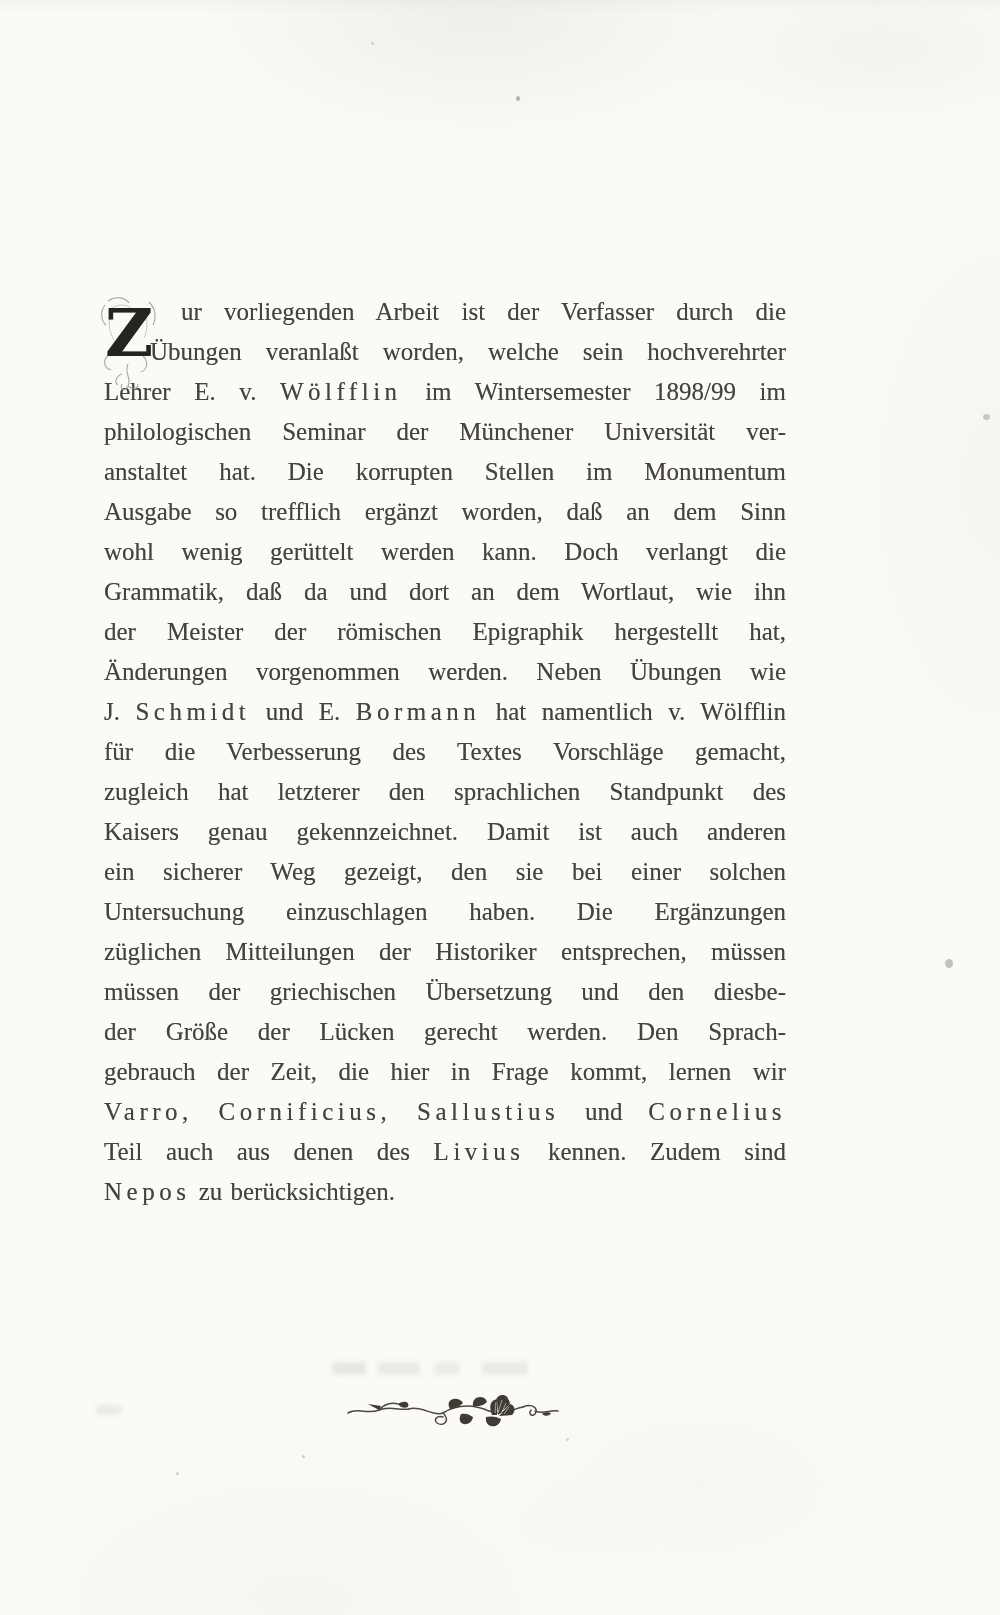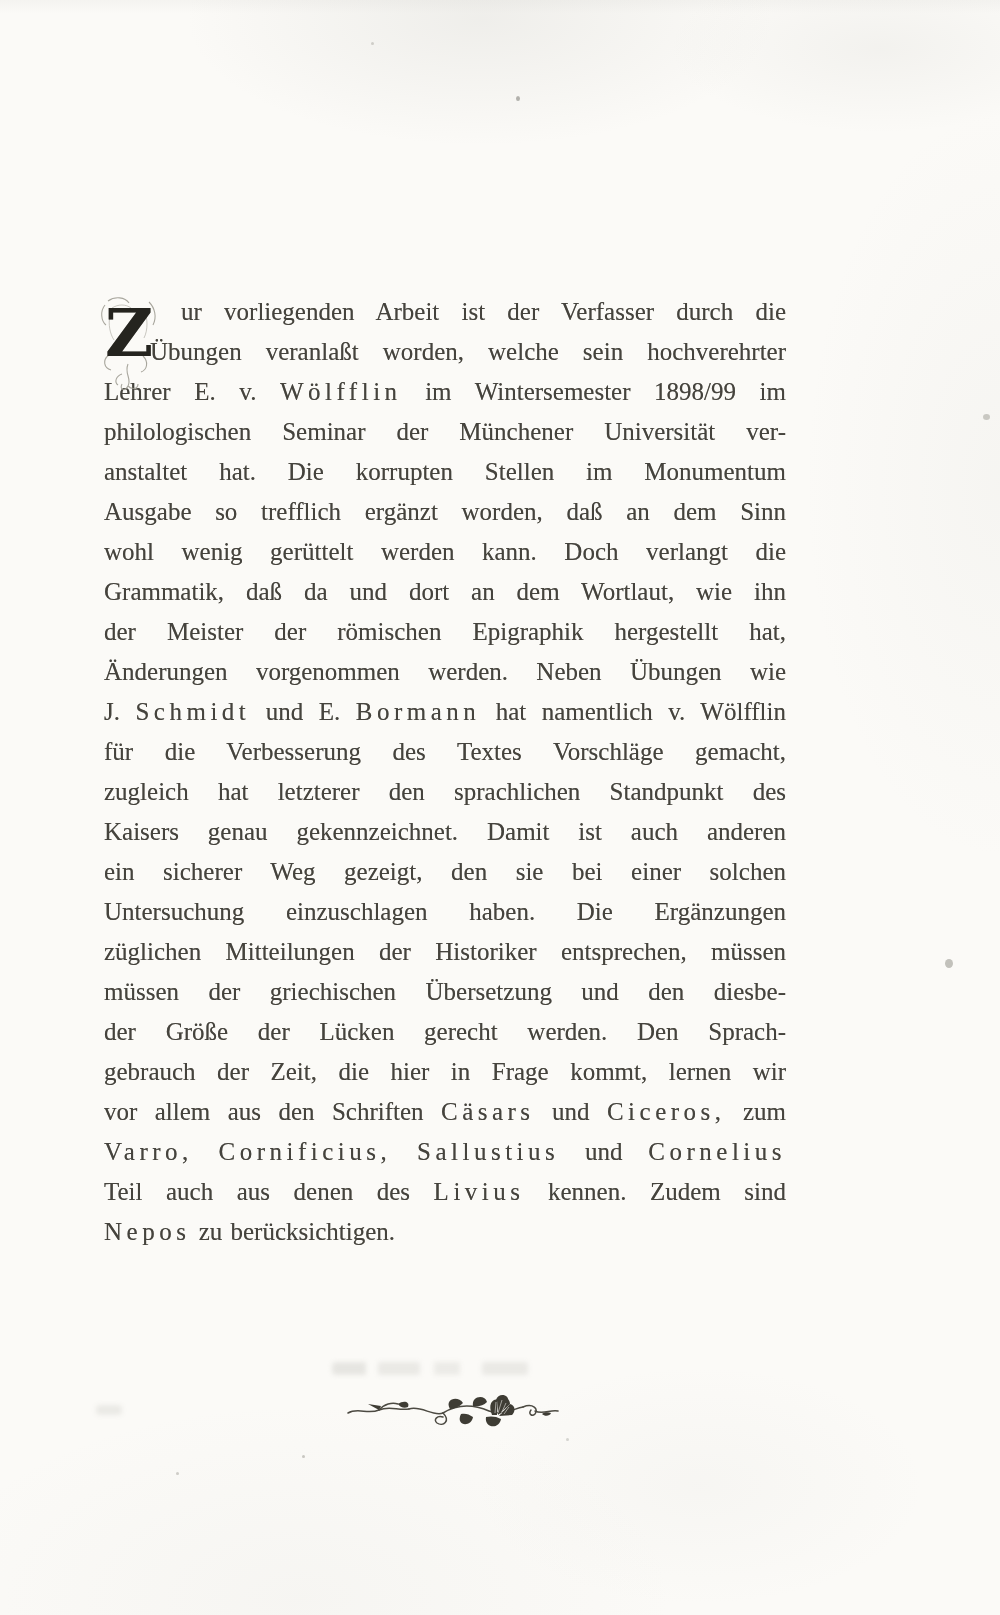--- a/index.html
+++ b/index.html
@@ -124,21 +124,20 @@
         <div class="line"><span>J. </span><span class="sp">Schmidt</span><span> und E. </span><span class="sp">Bormann</span><span> hat namentlich v. Wölfflin</span></div>
         <div class="line"><span>für die Verbesserung des Textes Vorschläge gemacht,</span></div>
         <div class="line"><span>zugleich hat letzterer den sprachlichen Standpunkt des</span></div>
         <div class="line"><span>Kaisers genau gekennzeichnet. Damit ist auch anderen</span></div>
         <div class="line"><span>ein sicherer Weg gezeigt, den sie bei einer solchen</span></div>
         <div class="line"><span>Untersuchung einzuschlagen haben. Die Ergänzungen</span></div>
         <div class="line"><span>züglichen Mitteilungen der Historiker entsprechen, müssen</span></div>
         <div class="line"><span>müssen der griechischen Übersetzung und den diesbe-</span></div>
         <div class="line"><span>der Größe der Lücken gerecht werden. Den Sprach-</span></div>
         <div class="line"><span>gebrauch der Zeit, die hier in Frage kommt, lernen wir</span></div>
-        <div class="line"><span>vor allem aus den Schriften </span><span class="sp">Cäsars</span><span> und </span><span class="sp">Ciceros,</span><span> zum</span></div>
         <div class="line"><span class="sp">Varro,</span><span> </span><span class="sp">Cornificius,</span><span> </span><span class="sp">Sallustius</span><span> und </span><span class="sp">Cornelius</span></div>
         <div class="line"><span>Teil auch aus denen des </span><span class="sp">Livius</span><span> kennen. Zudem sind</span></div>
         <div class="line last"><span class="sp">Nepos</span><span> zu berücksichtigen.</span></div>
       </div>
   </div>
 
   <div class="bleed"></div>
   <div class="bleed2"></div>
 
   <div class="vignette">

